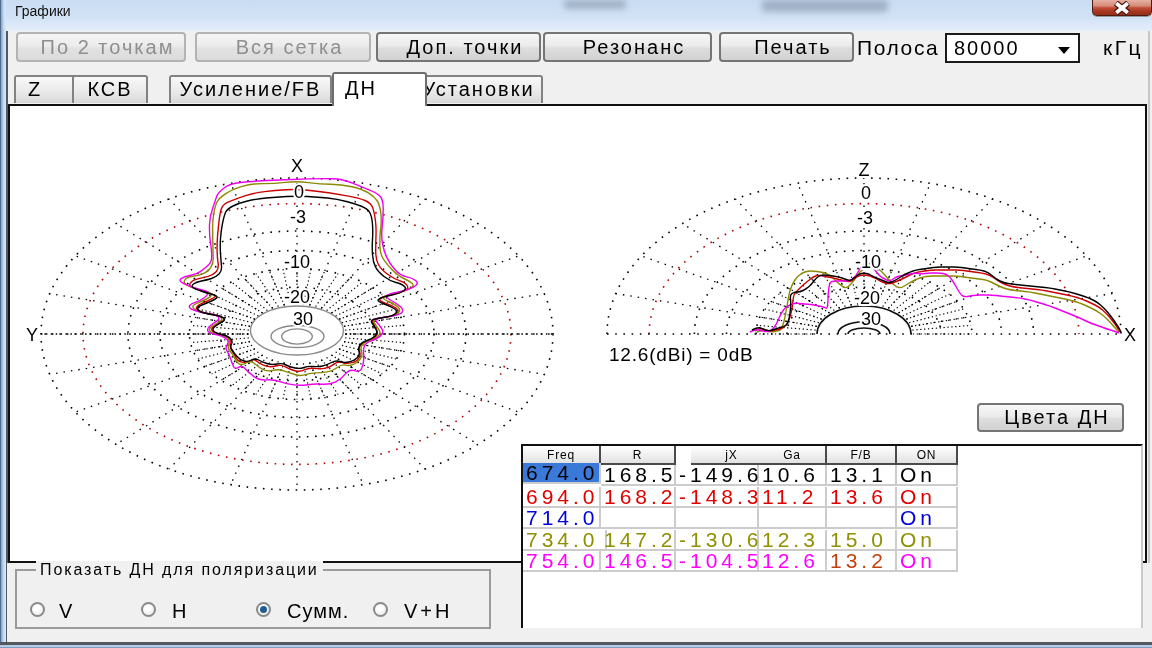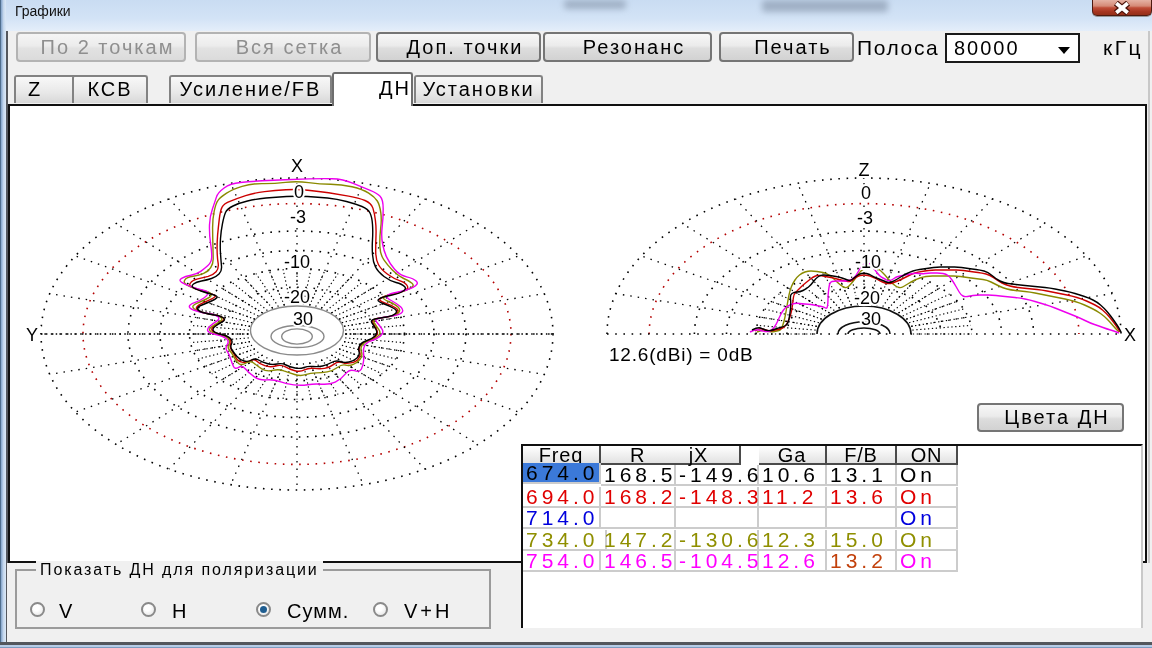--- a/index.html
+++ b/index.html
@@ -34,21 +34,21 @@
   border:2px solid #101010; z-index:1; }
 #graybottom { left:7px; top:563px; width:1145px; height:79px; background:#f0f0f0; z-index:4; }
 #plots { left:10px; top:106px; width:1135px; height:455px; z-index:2; }
 #dbi { left:609px; top:344px; width:200px; font-size:19px; letter-spacing:0.8px; color:#000; z-index:3; }
 #colorbtn { left:977px; top:403px; width:147px; z-index:5; height:29px; line-height:25px; }
 #tablebox { left:521px; top:444px; width:622px; height:184px; background:#fff;
   border-top:2px solid #101010; border-left:2px solid #101010; border-right:2px solid #c9c9c9;
   z-index:7; }
 .hc { position:absolute; top:0; height:19px; background:linear-gradient(#ffffff,#e2e2e2);
   border-right:2px solid #4a4a4a; border-bottom:2px solid #4a4a4a;
-  font-size:20px; letter-spacing:0.8px; text-align:center; line-height:18px; color:#000; }
+  font-size:12px; letter-spacing:0.8px; text-align:center; line-height:18px; color:#000; }
 .tc { position:absolute; height:21px; border-right:2px solid #cccccc; border-bottom:2px solid #cccccc;
   font-size:21px; line-height:20px; padding-left:3px; letter-spacing:4px; white-space:nowrap; }
 #groupbox { left:15px; top:569px; width:476px; height:60px; border:2px solid #9b9b9b;
   z-index:5; }
 #grouplabel { left:36px; top:561px; padding:0 4px; background:#f0f0f0; font-size:16px; letter-spacing:1.9px;
   z-index:6; color:#000; }
 .radio { position:absolute; width:15px; height:15px; border-radius:50%; z-index:6;
   border:2px solid #8a8a8a; background:radial-gradient(circle at 40% 35%, #ffffff 30%, #e0e0e0); }
 .radio.sel::after { content:""; position:absolute; left:2px; top:2px; width:7px; height:7px;
   border-radius:50%; background:#1f5d90; }
@@ -87,21 +87,21 @@
 <div class="btn abs" style="left:376px;top:32px;width:165px">Доп. точки</div>
 <div class="btn abs" style="left:543px;top:32px;width:169px">Резонанс</div>
 <div class="btn abs" style="left:719px;top:32px;width:135px">Печать</div>
 <div class="abs" style="left:857px;top:36px;font-size:21px;letter-spacing:1.6px">Полоса</div>
 <div id="combo" class="abs">80000<i></i></div>
 <div class="abs" style="left:1103px;top:36px;font-size:21px;letter-spacing:2.5px">кГц</div>
 
 <div class="tab abs" style="left:14px;width:75px;text-align:left;padding-left:12px">Z</div>
 <div class="tab abs" style="left:72px;width:76px">КСВ</div>
 <div class="tab abs" style="left:169px;width:163px">Усиление/FB</div>
-<div class="tab abs" id="tabactive" style="left:332px;width:81px;text-align:right;padding-left:11px">ДН</div>
+<div class="tab abs" id="tabactive" style="left:332px;width:95px;text-align:left;padding-left:11px">ДН</div>
 <div class="tab abs" style="left:414px;width:129px">Установки</div>
 
 <div id="panel" class="abs"></div>
 <svg id="plots" class="abs" viewBox="10 106 1135 455" width="1135" height="455">
 <ellipse cx="297.0" cy="334.0" rx="256.0" ry="156.0" fill="none" stroke="#000000" stroke-width="1.6" stroke-dasharray="1.6 6.6"></ellipse>
 <ellipse cx="297.0" cy="334.0" rx="214.0" ry="130.4" fill="none" stroke="#b40000" stroke-width="1.6" stroke-dasharray="1.6 6.6"></ellipse>
 <ellipse cx="297.0" cy="334.0" rx="169.0" ry="103.0" fill="none" stroke="#000000" stroke-width="1.6" stroke-dasharray="1.6 6.6"></ellipse>
 <ellipse cx="297.0" cy="334.0" rx="137.0" ry="83.5" fill="none" stroke="#000000" stroke-width="1.6" stroke-dasharray="1.6 6.6"></ellipse>
 <ellipse cx="297.0" cy="334.0" rx="107.5" ry="65.5" fill="none" stroke="#000000" stroke-width="1.6" stroke-dasharray="1.6 6.6"></ellipse>
 <ellipse cx="297.0" cy="334.0" rx="76.8" ry="46.8" fill="none" stroke="#000000" stroke-width="1.6" stroke-dasharray="1.6 6.6"></ellipse>
@@ -251,21 +251,21 @@
 <text x="867" y="304" font-size="18" text-anchor="middle" fill="#000" stroke="#fff" stroke-width="4" paint-order="stroke" font-family="Liberation Sans, sans-serif">-20</text>
 <text x="871" y="325" font-size="18" text-anchor="middle" fill="#000" stroke="#fff" stroke-width="4" paint-order="stroke" font-family="Liberation Sans, sans-serif">30</text>
 </svg>
 <div id="dbi" class="abs">12.6(dBi) = 0dB</div>
 <div id="colorbtn" class="btn abs">Цвета ДН</div>
 
 <div id="graybottom" class="abs"></div>
 <div id="tablebox" class="abs">
 <div class="hc" style="left:0px;width:78px">Freq</div>
 <div class="hc" style="left:78px;width:75px">R</div>
-<div class="hc" style="left:135px;width:83px">jX</div>
+<div class="hc" style="left:168px;width:83px">jX</div>
 <div class="hc" style="left:236px;width:68px">Ga</div>
 <div class="hc" style="left:304px;width:70px">F/B</div>
 <div class="hc" style="left:374px;width:61px">ON</div>
 <div class="tc" style="left:0px;top:17px;width:78px;color:#000000;background:#3b79d9;">674.0</div>
 <div class="tc" style="left:78px;top:19px;width:75px;color:#000000;">168.5</div>
 <div class="tc" style="left:153px;top:19px;width:83px;color:#000000;">-149.6</div>
 <div class="tc" style="left:236px;top:19px;width:68px;color:#000000;">10.6</div>
 <div class="tc" style="left:304px;top:19px;width:70px;color:#000000;">13.1</div>
 <div class="tc" style="left:374px;top:19px;width:61px;color:#000000;">On</div>
 <div class="tc" style="left:0px;top:40.5px;width:78px;color:#e00000;">694.0</div>

